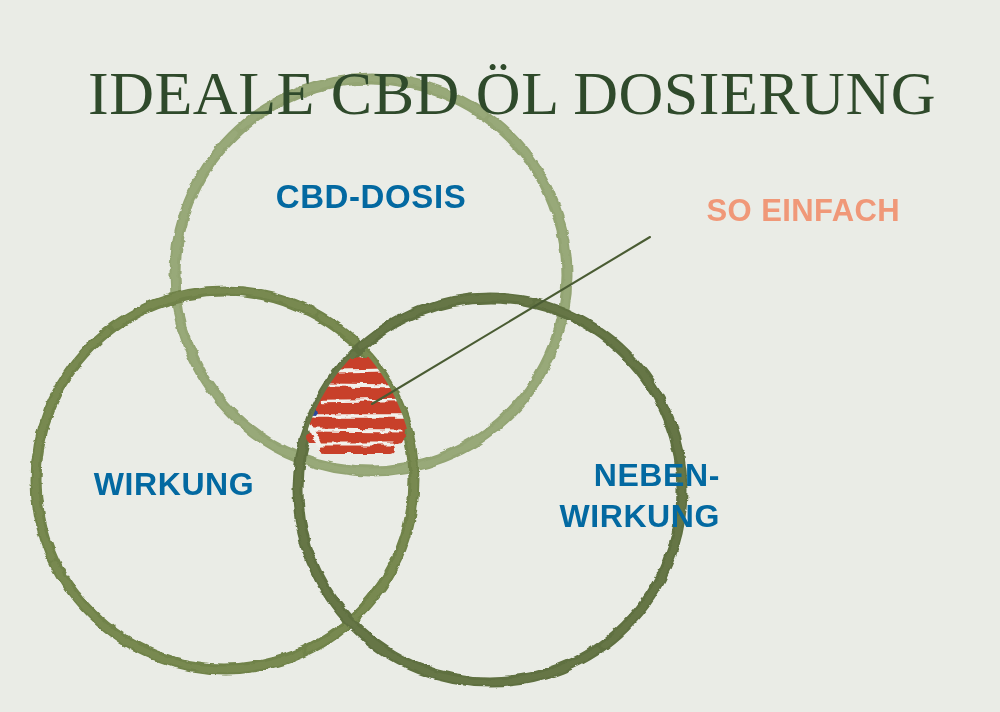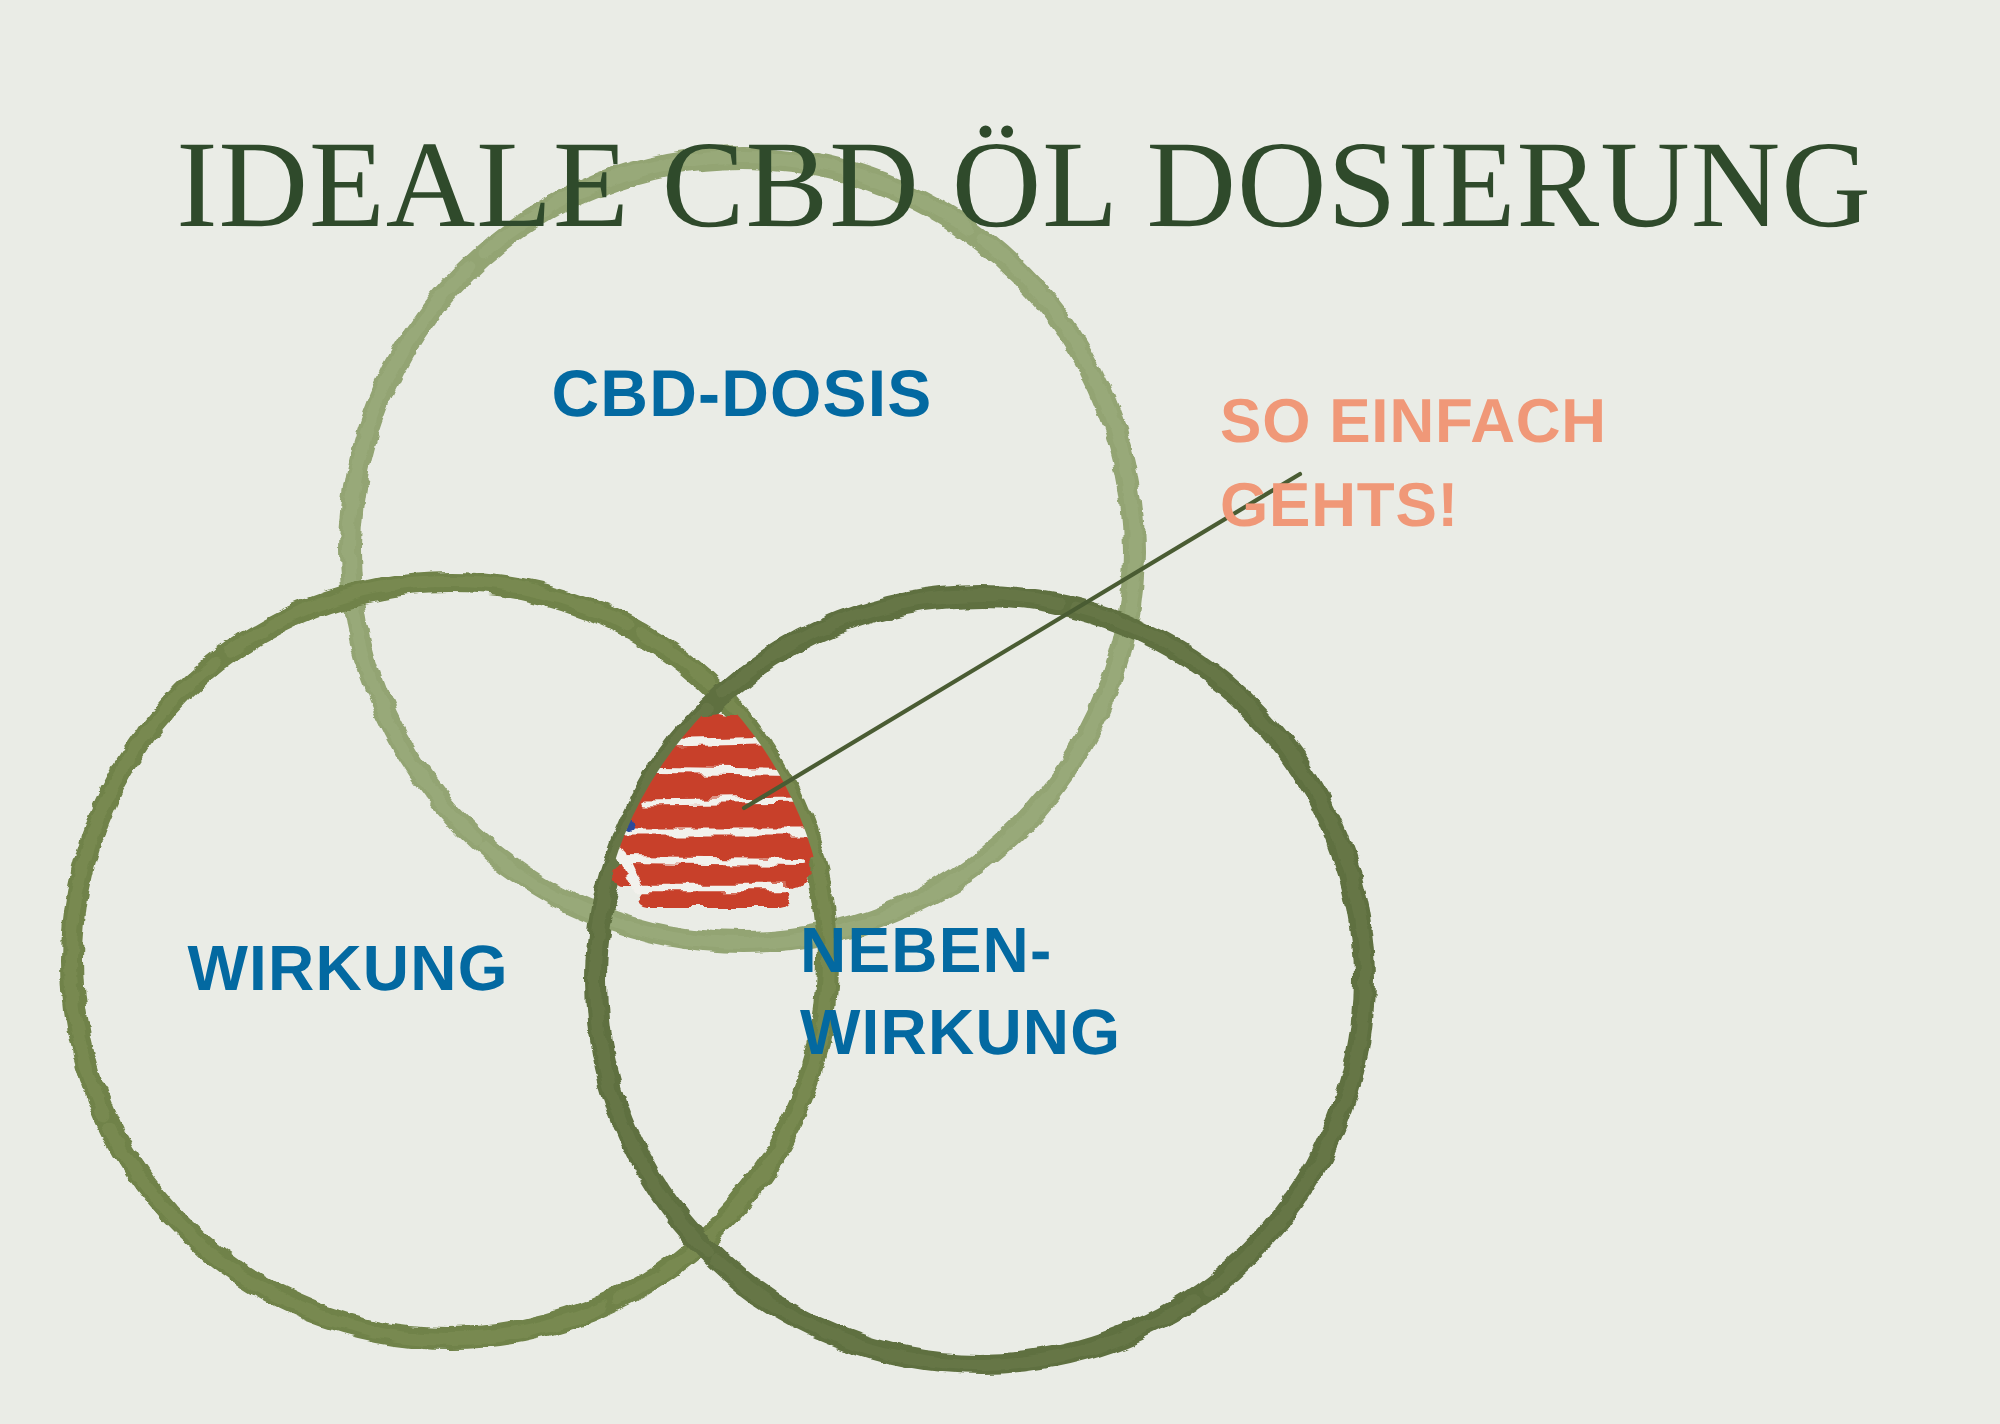--- a/index.html
+++ b/index.html
@@ -62,30 +62,30 @@
     left: 0;
     top: 466px;
     width: 348px;
     text-align: center;
     font-size: 32px;
   }
   #label-nebenwirkung {
     left: 400px;
     top: 455px;
     width: 320px;
-    text-align: left;
+    text-align: right;
     font-size: 32px;
     line-height: 1.28;
   }
   #callout-note {
     position: absolute;
     left: 610px;
     top: 190px;
     width: 290px;
-    text-align: left;
+    text-align: right;
     color: #f09878;
     font-family: "Liberation Sans", sans-serif;
     font-weight: bold;
     font-size: 31px;
     line-height: 1.36;
     letter-spacing: 0.4px;
     z-index: 6;
   }
   .nw-line { display: block; }
 </style>
@@ -182,16 +182,15 @@
 
   <div class="circle-label" id="label-wirkung">WIRKUNG</div>
 
   <div class="circle-label" id="label-nebenwirkung">
     <span class="nw-line">NEBEN-</span>
     <span class="nw-line">WIRKUNG</span>
   </div>
 
   <div id="callout-note">
     <span class="nw-line">SO EINFACH</span>
-    <span class="nw-line">GEHTS!</span>
   </div>
 
 </div>
 
 </body></html>

